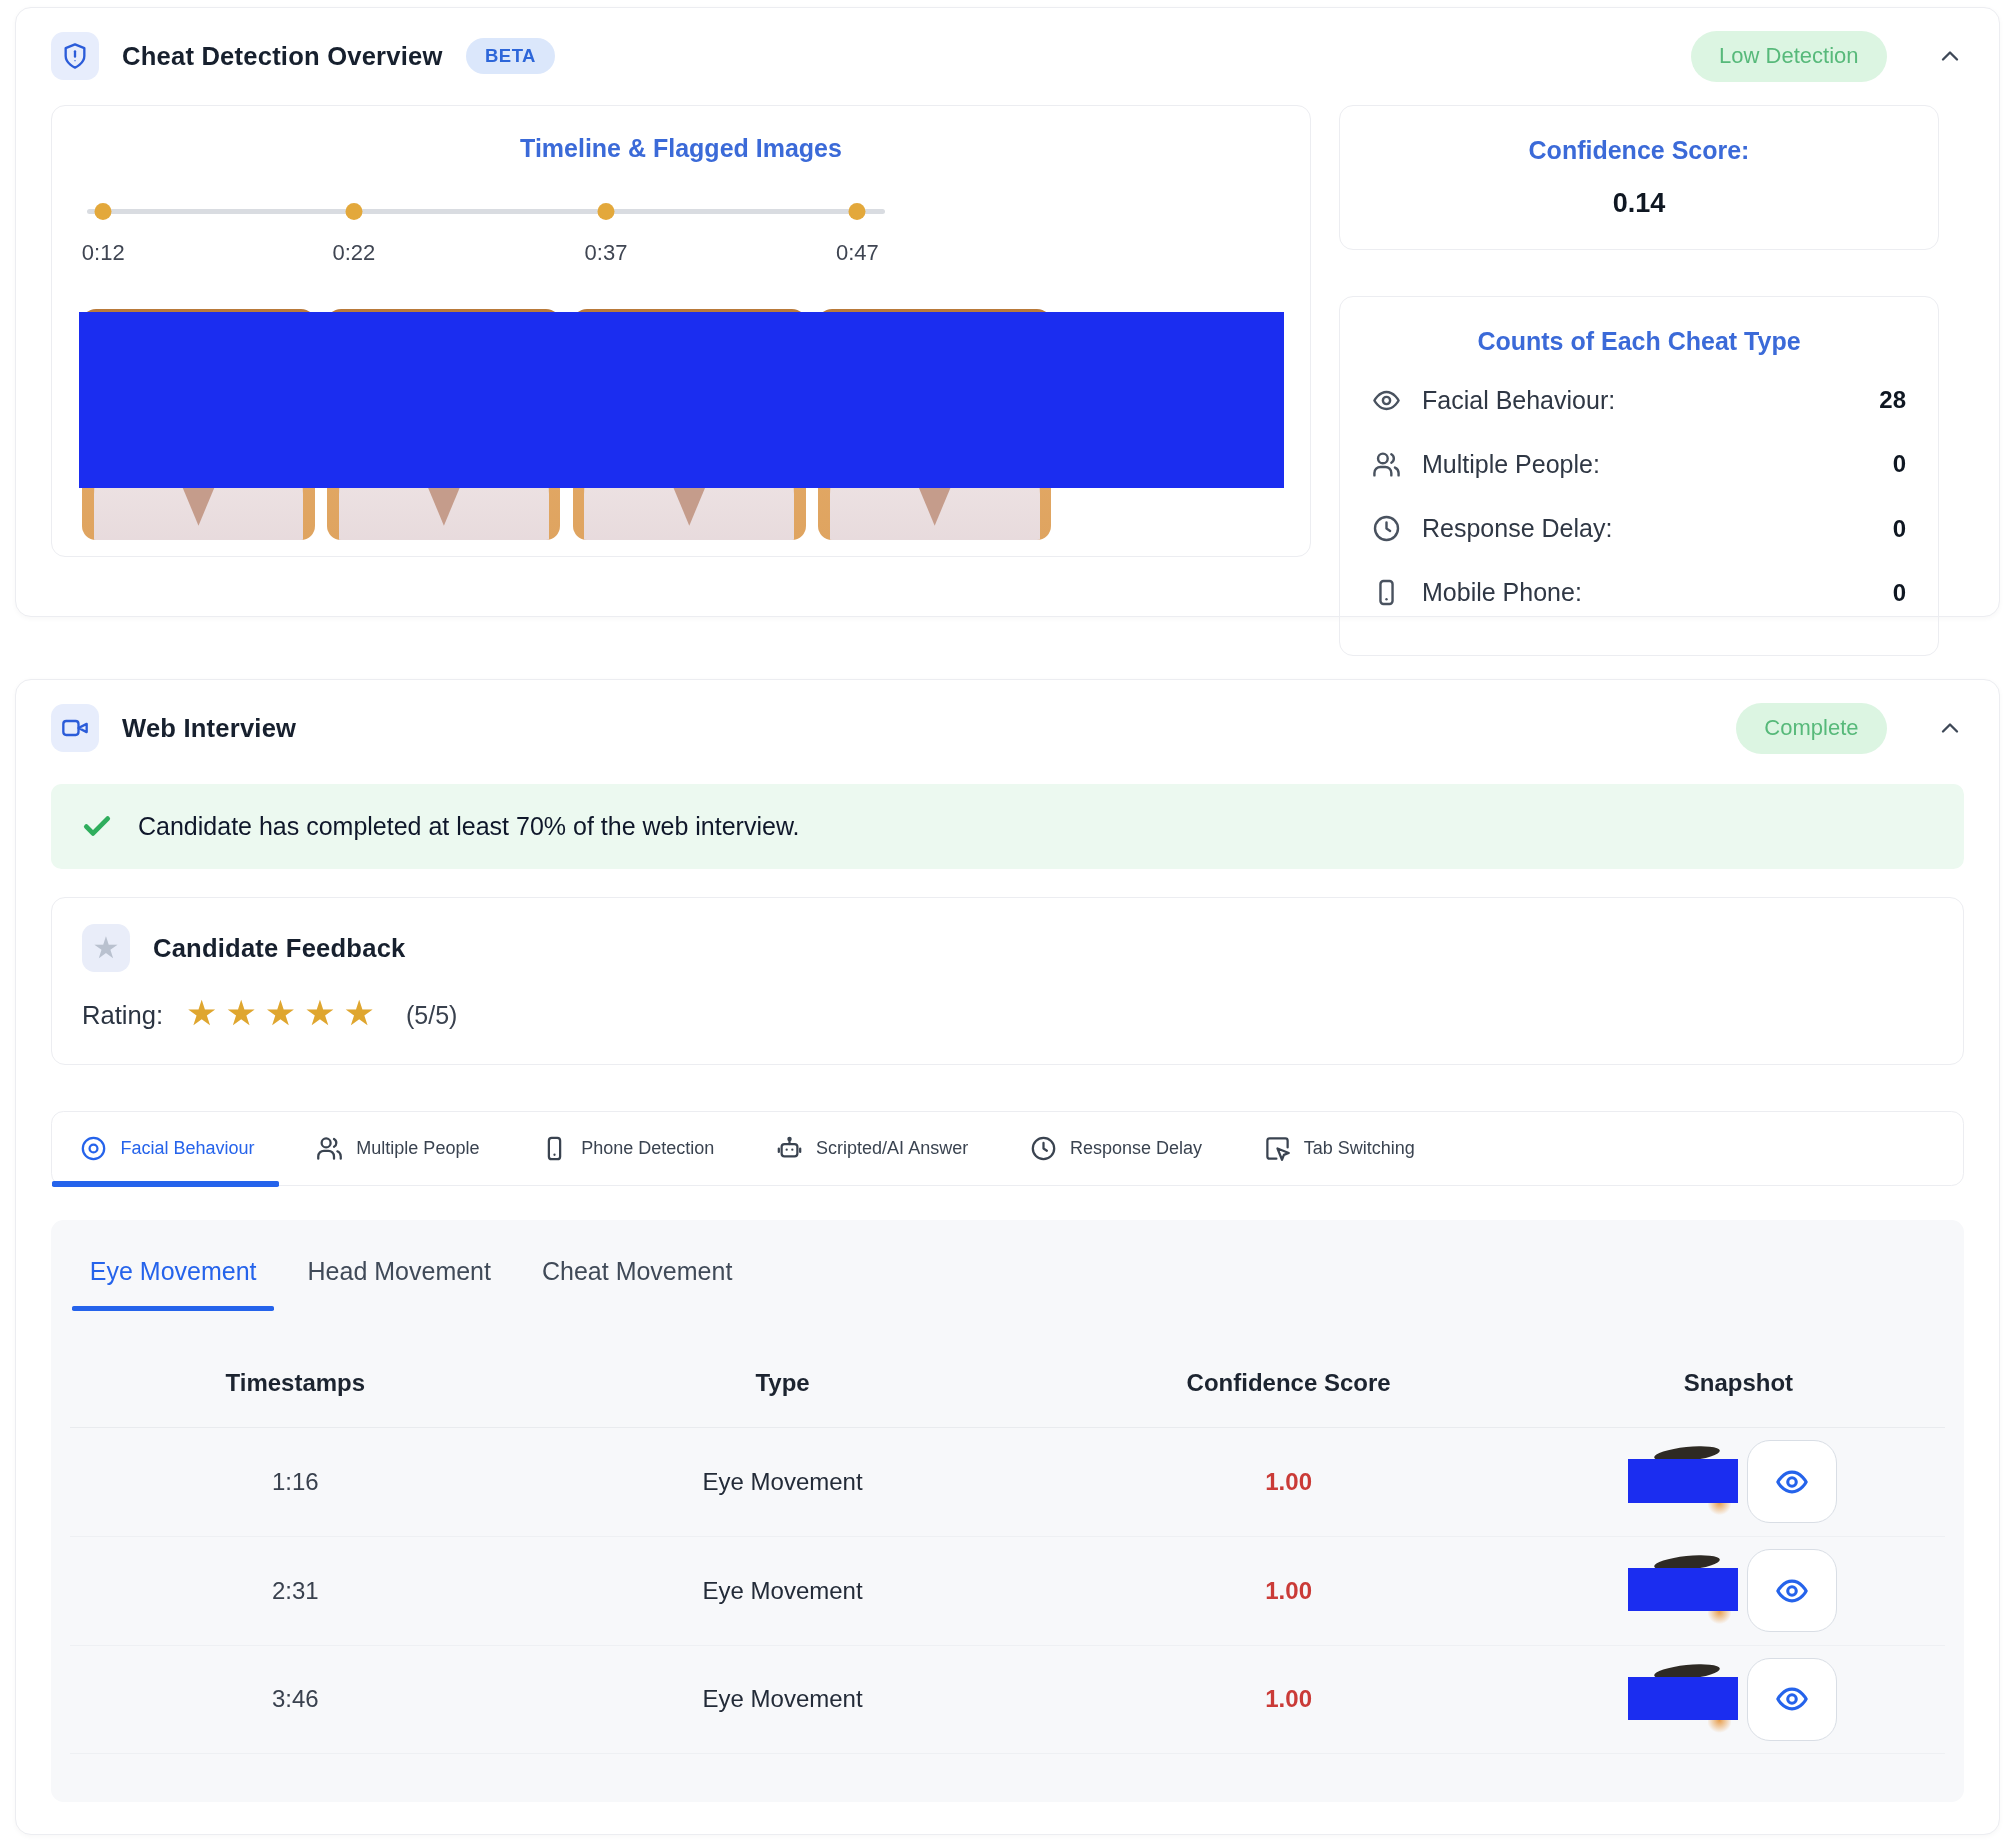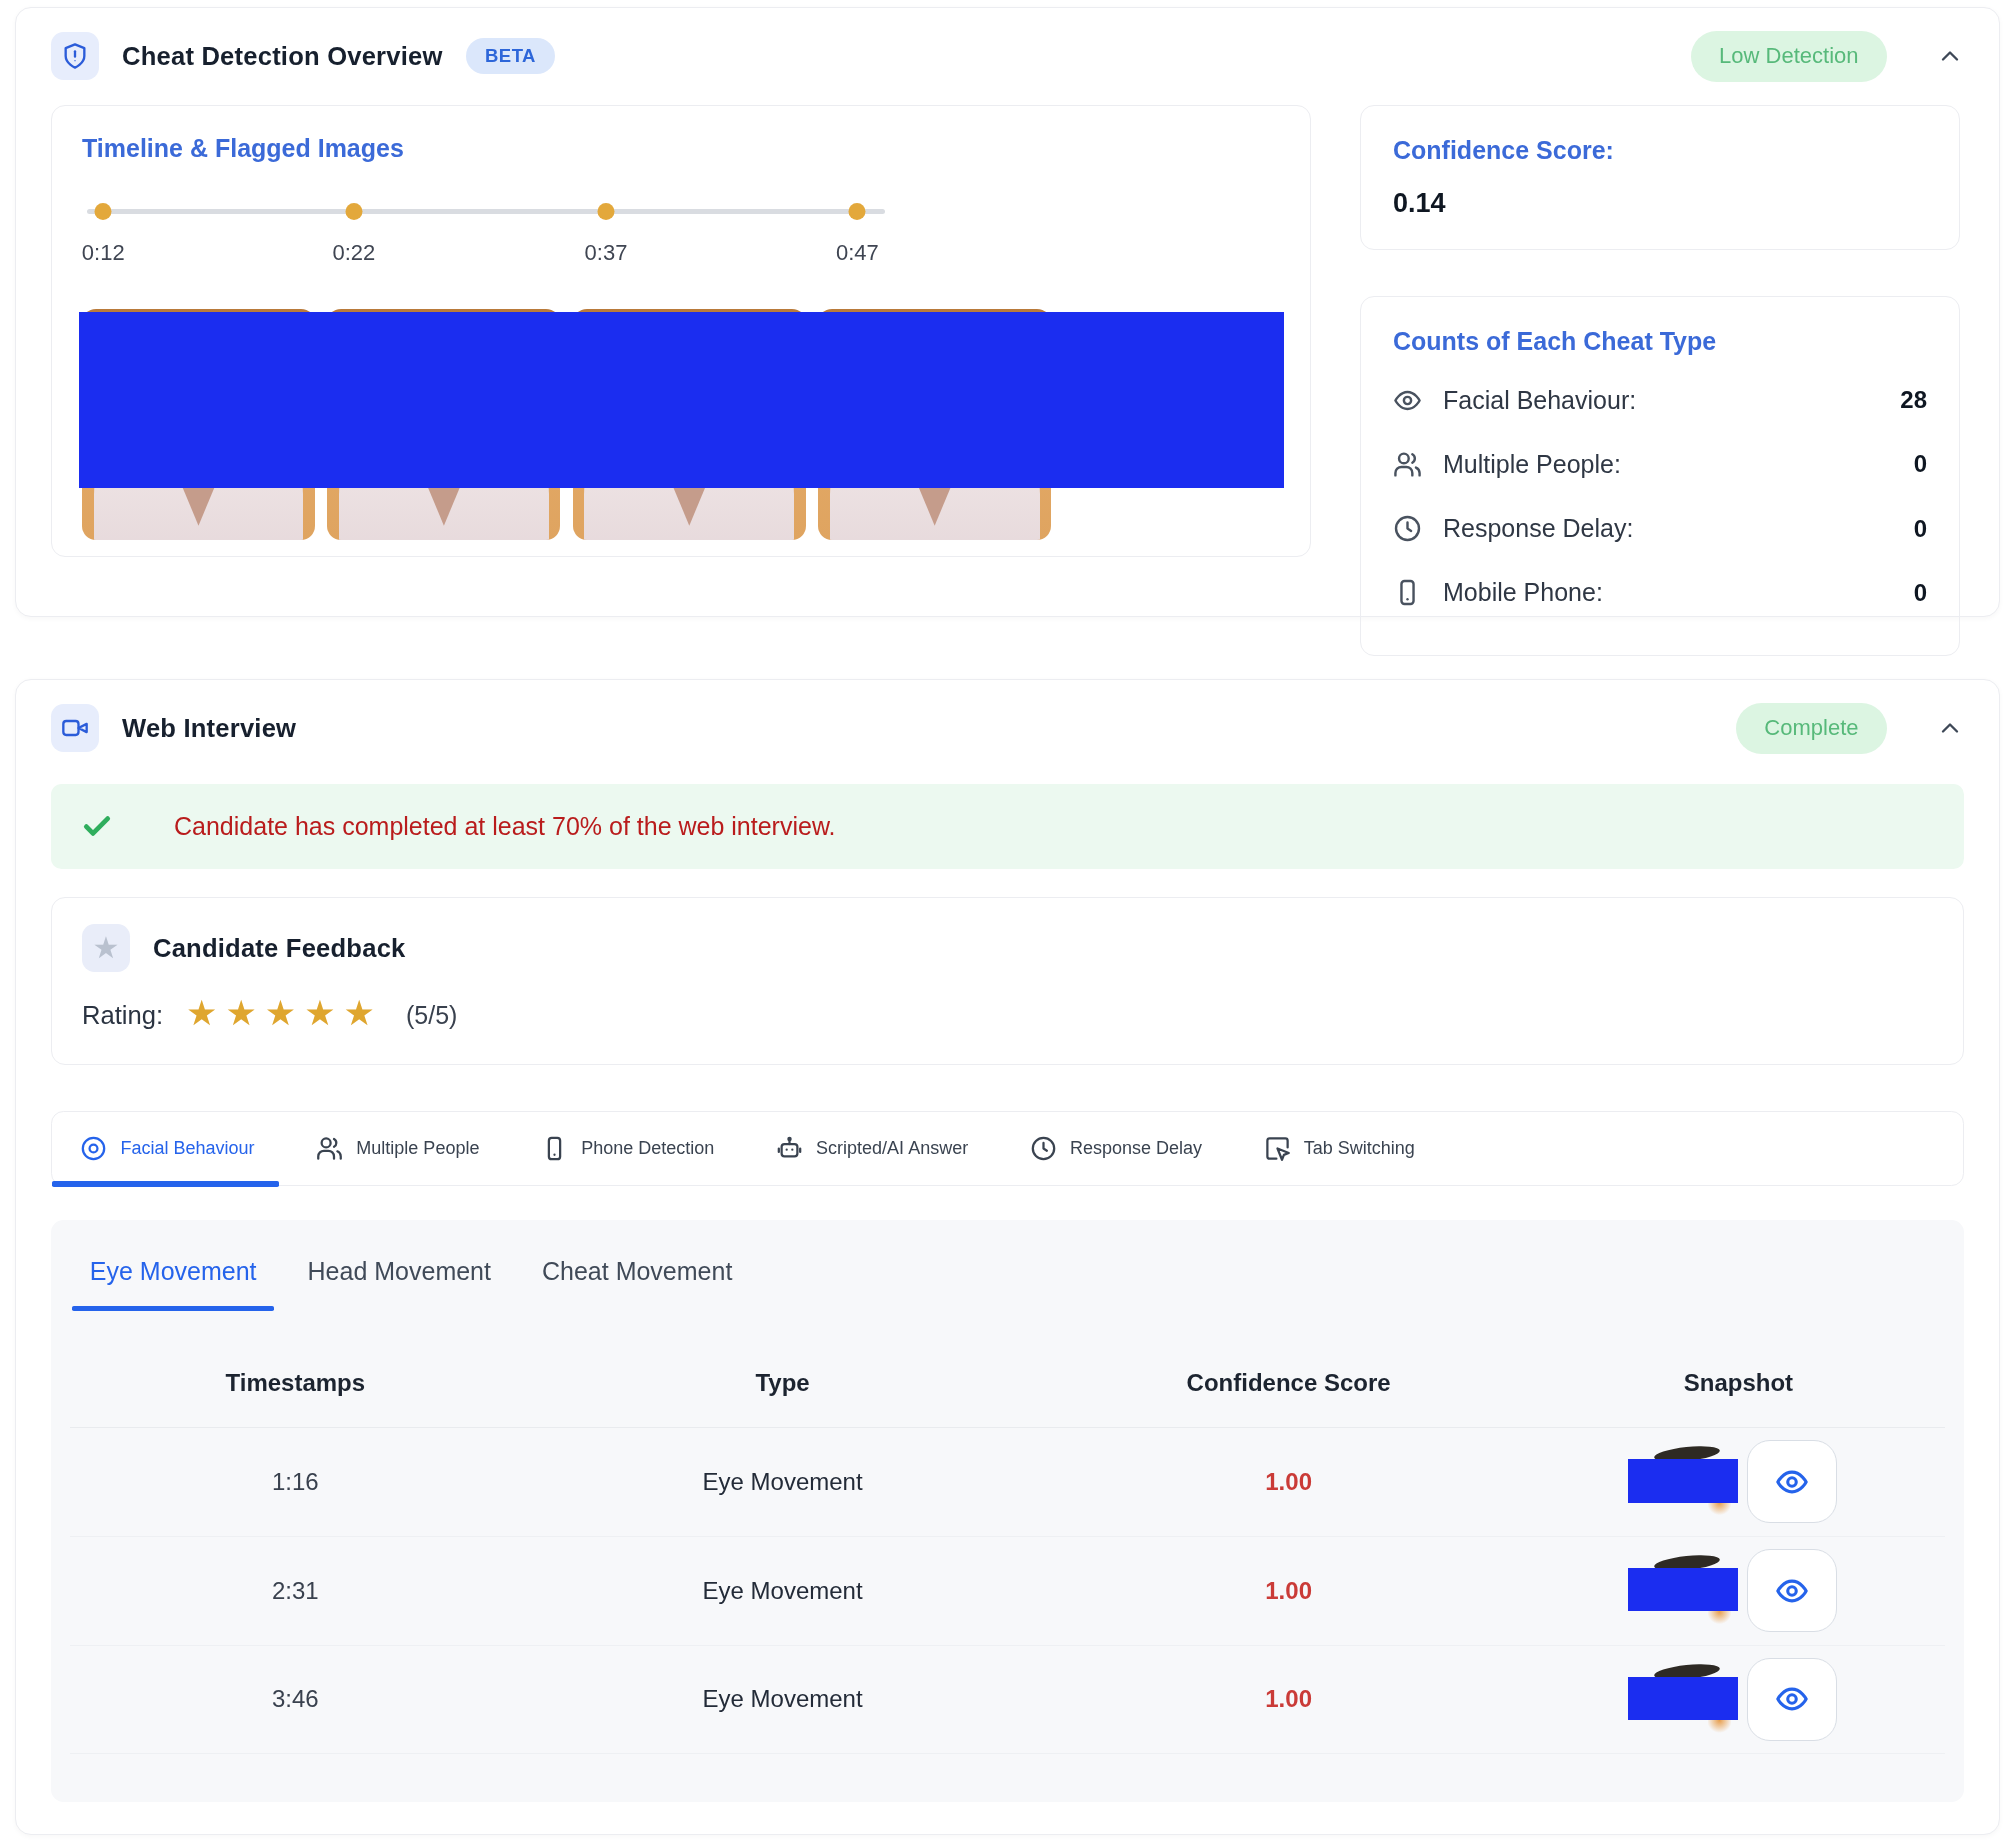--- a/index.html
+++ b/index.html
@@ -23,21 +23,21 @@
   .spacer { flex:1; }
   .status-pill { background:#dcf5e2; color:#57b97a; font-size:22px; font-weight:500;
     padding:12.4px 28px; border-radius:881px; }
   .chev-btn { background:none; border:none; margin-left:26.5px; cursor:pointer;
     display:flex; align-items:center; }
   .chev-btn svg { width:28px; height:28px; stroke:#3e4857; }
 
   svg.ico { fill:none; stroke-width:2; stroke-linecap:round; stroke-linejoin:round; }
 
   
-  .cd-body { display:flex; align-items:flex-start; gap:49px; padding:5.3px 35px 0; }
+  .cd-body { display:flex; align-items:flex-start; gap:28px; padding:5.3px 35px 0;text-align:center; }
   .tl-card { width:1260px; height:452px; border:1.8px solid #ecedf1; border-radius:14px;
     padding:28px 30px; }
   .blue-h { font-size:25px; font-weight:700; color:#3b6ad8; }
   .tl-title { margin-bottom:35px; }
 
   .timeline { position:relative; width:798px; height:86px; margin-left:5.3px; }
   .tl-line { position:absolute; top:11.5px; left:0; right:0; height:5.3px;
     background:#d9dce1; border-radius:2.6px; }
   .tl-dot { position:absolute; top:5.3px; width:17px; height:17px; border-radius:50%;
     background:#e3a83b; transform:translateX(-50%); cursor:pointer; }
@@ -63,21 +63,21 @@
   .counts-title { margin-bottom:12.4px; }
   .count-row { display:flex; align-items:center; gap:21px; padding:17.6px 0; }
   .count-row svg { width:29px; height:29px; stroke:#49525f; flex:0 0 auto; }
   .count-label { font-size:25px; color:#2f3744; }
   .count-value { margin-left:auto; font-size:24px; font-weight:600; color:#0f1722; }
 
   
   .banner { margin:12.4px 35px 0; background:#ecf9f0; border-radius:10.6px;
     padding:26.5px 30px; display:flex; align-items:center; gap:25px; }
   .banner svg { width:32px; height:32px; stroke:#2fae5d; stroke-width:3.6; }
-  .banner-text { font-size:25px; color:#b91c1c;margin-left:36px; }
+  .banner-text { font-size:25px; color:#0f172a; }
 
   .fb-card { margin:28px 35px 0; border:1.8px solid #ecedf1; border-radius:14px;
     padding:26.5px 30px 34px; }
   .fb-head { display:flex; align-items:center; gap:23px; }
   .star-glyph { font-size:30px; color:#b9c1cf; line-height:1; }
   .rating-row { display:flex; align-items:center; gap:23px; margin-top:28px; }
   .rating-label { font-size:25.6px; color:#2b3442; }
   .rating-stars { font-size:35px; color:#dfa62f; letter-spacing:8px; line-height:1;
     margin-top:-5.3px; }
   .rating-value { font-size:25px; color:#39414e; }

